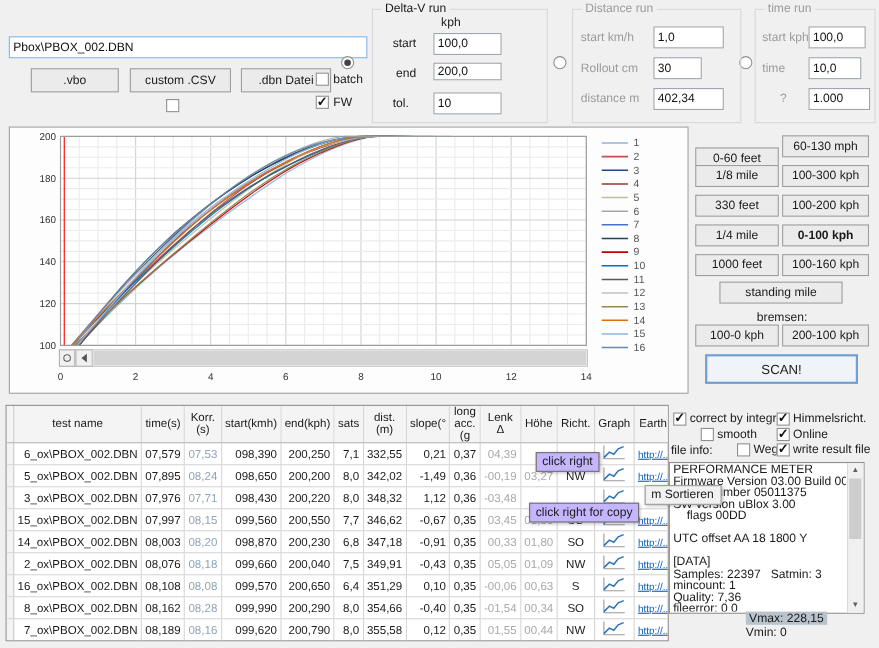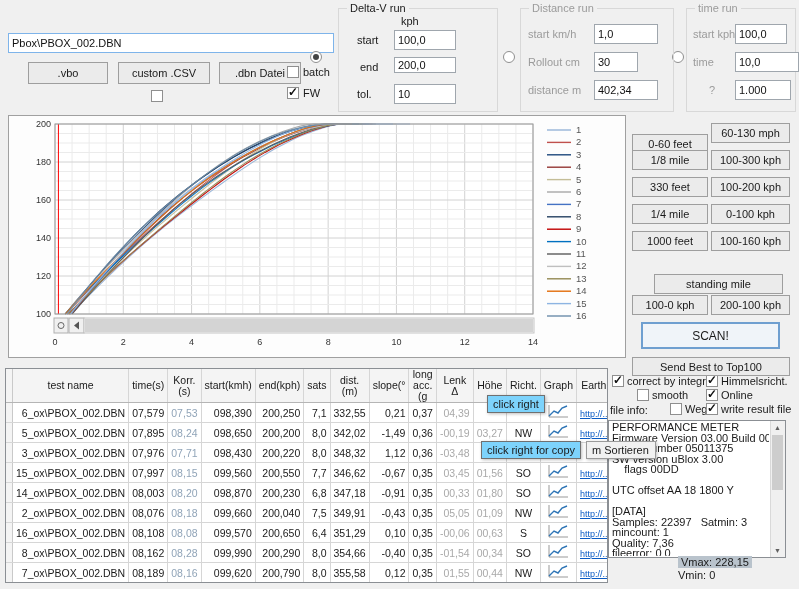--- a/index.html
+++ b/index.html
@@ -27,22 +27,22 @@
   .grid th,.grid td{border-right:1px solid #d6d6d6;border-bottom:1px solid #d6d6d6;padding:0 3px;
                     overflow:hidden;font-weight:normal;}
   .grid td{white-space:nowrap;height:19px;font-size:10.5px;}
   .grid th{background:#f4f4f4;height:25px;font-size:10.5px;line-height:11px;text-align:center;white-space:normal;border-bottom:1px solid #b5b5b5;}
   .grid td.num{text-align:right;}
   .grid td.ctr{text-align:center;}
   .grid .rowhdr{background:#f4f4f4;border-right:1px solid #c9c9c9;}
   .c-korr{color:#90a4b8;}
   .c-gray{color:#a9a9a9;}
   .link{color:#0a5bc4;text-decoration:underline;font-size:9px;cursor:pointer;}
-  .tooltip{position:absolute;background:#7dd3fc;border:1px solid #707070;padding:2px 5px;font-size:11px;
-           z-index:60;box-shadow:1px 1px 3px rgba(0,0,0,.25);white-space:nowrap;}
+  .tooltip{position:absolute;background:#c4b5fd;border:1px solid #707070;padding:2px 5px;font-size:11px;
+           z-index:60;box-shadow:1px 1px 3px rgba(0,0,0,.25);white-space:nowrap;margin-top:16px;}
   .menu-frag{position:absolute;background:#f1f1f1;border:1px solid #9a9a9a;padding:2px 5px;font-size:11px;
              z-index:55;box-shadow:1px 1px 3px rgba(0,0,0,.25);white-space:nowrap;}
   .info-box{position:absolute;left:608px;top:420px;width:178px;height:138px;background:#fff;
             border:1px solid #8b8f94;box-sizing:border-box;}
   .info-text{position:absolute;left:3px;top:1px;right:16px;bottom:1px;font-size:11px;line-height:10.5px;
              white-space:pre;overflow:hidden;}
   .vsb{position:absolute;top:0;right:0;bottom:0;width:14px;background:#f0f0f0;border-left:1px solid #d9d9d9;}
   .vsb-btn{position:absolute;left:0;width:13px;height:13px;font-size:7px;line-height:13px;text-align:center;color:#606060;background:#f0f0f0;}
   .vsb-thumb{position:absolute;left:1px;top:14px;width:11px;height:55px;background:#cdcdcd;}
   .vmax{position:absolute;left:678px;top:556px;background:#b9c3cc;padding:0 3px;}
@@ -87,21 +87,21 @@
     <input class="tb" style="left: 73px; top: 43px; width: 44px; height: 20px;" value="30">
     <span class="abs dim" style="left:7px;top:75px">distance m</span>
     <input class="tb" style="left: 73px; top: 71px; width: 64px; height: 20px;" value="402,34">
   </div>
 
   <div class="groupbox" style="left:686px;top:8px;width:108px;height:102px">
     <span class="gb-title dim">time run</span>
     <span class="abs dim" style="left:6px;top:19px">start kph</span>
     <input class="tb" style="left: 48px; top: 15px; width: 52px; height: 20px;" value="100,0">
     <span class="abs dim" style="left:6px;top:47px">time</span>
-    <input class="tb" style="left: 48px; top: 43px; width: 64px; height: 20px;" value="10,0">
+    <input class="tb" style="left: 48px; top: 43px; width: 48px; height: 20px;" value="10,0">
     <span class="abs dim" style="left:22px;top:75px">?</span>
     <input class="tb" style="left: 48px; top: 71px; width: 56px; height: 20px;" value="1.000">
   </div>
 
   <div class="chart-wrap">
     <svg id="chart-svg" width="616" height="241" viewBox="0 0 616 241" style="position:absolute;left:0;top:0">
         <rect x="46" y="8" width="478" height="190" fill="#ffffff"></rect>
         <g>
           <line x1="46" y1="8" x2="46" y2="198" stroke="#d2d2d2" stroke-width="1"></line>
           <line x1="63.07142857142857" y1="8" x2="63.07142857142857" y2="198" stroke="#ebebeb" stroke-width="1"></line>
@@ -517,21 +517,20 @@
   <div class="tooltip" style="left:481px;top:441px">click right for copy</div>
   <div class="menu-frag" style="left:586px;top:441px;width:58px">m Sortieren</div>
 
 <div class="btn" style="left: 632px; top: 123px; width: 76px; height: 20px; margin-top: 11px;">0-60 feet</div>
     <div class="btn" style="left: 711px; top: 123px; width: 79px; height: 20px;">60-130 mph</div>
     <div class="btn" style="left: 632px; top: 150px; width: 76px; height: 20px;">1/8 mile</div>
     <div class="btn" style="left: 711px; top: 150px; width: 79px; height: 20px;">100-300 kph</div>
     <div class="btn" style="left: 632px; top: 177px; width: 76px; height: 20px;">330 feet</div>
     <div class="btn" style="left: 711px; top: 177px; width: 79px; height: 20px;">100-200 kph</div>
     <div class="btn" style="left: 632px; top: 204px; width: 76px; height: 20px;">1/4 mile</div>
-    <div class="btn" style="left: 711px; top: 204px; width: 79px; height: 20px;">0-100 kph</div>
+    <div class="btn" style="left: 711px; top: 204px; width: 79px; height: 20px; font-weight: bold;">0-100 kph</div>
     <div class="btn" style="left: 632px; top: 231px; width: 76px; height: 20px;">1000 feet</div>
     <div class="btn" style="left: 711px; top: 231px; width: 79px; height: 20px;">100-160 kph</div>
-    <div class="btn" style="left: 654px; top: 274px; width: 129px; height: 20px;">standing mile</div>
+    <div class="btn" style="left: 654px; top: 256px; width: 112px; height: 20px;">standing mile</div>
     <div class="btn" style="left: 632px; top: 295px; width: 76px; height: 20px;">100-0 kph</div>
     <div class="btn" style="left: 711px; top: 295px; width: 79px; height: 20px;">200-100 kph</div>
     <div class="btn scan-button" style="left: 641px; top: 322px; width: 139px; height: 27px;">SCAN!</div>
-    <div class="btn" style="left: 632px; top: 357px; width: 158px; height: 19px;">Send Best to Top100</div>
   </div>
 
 </body></html>

